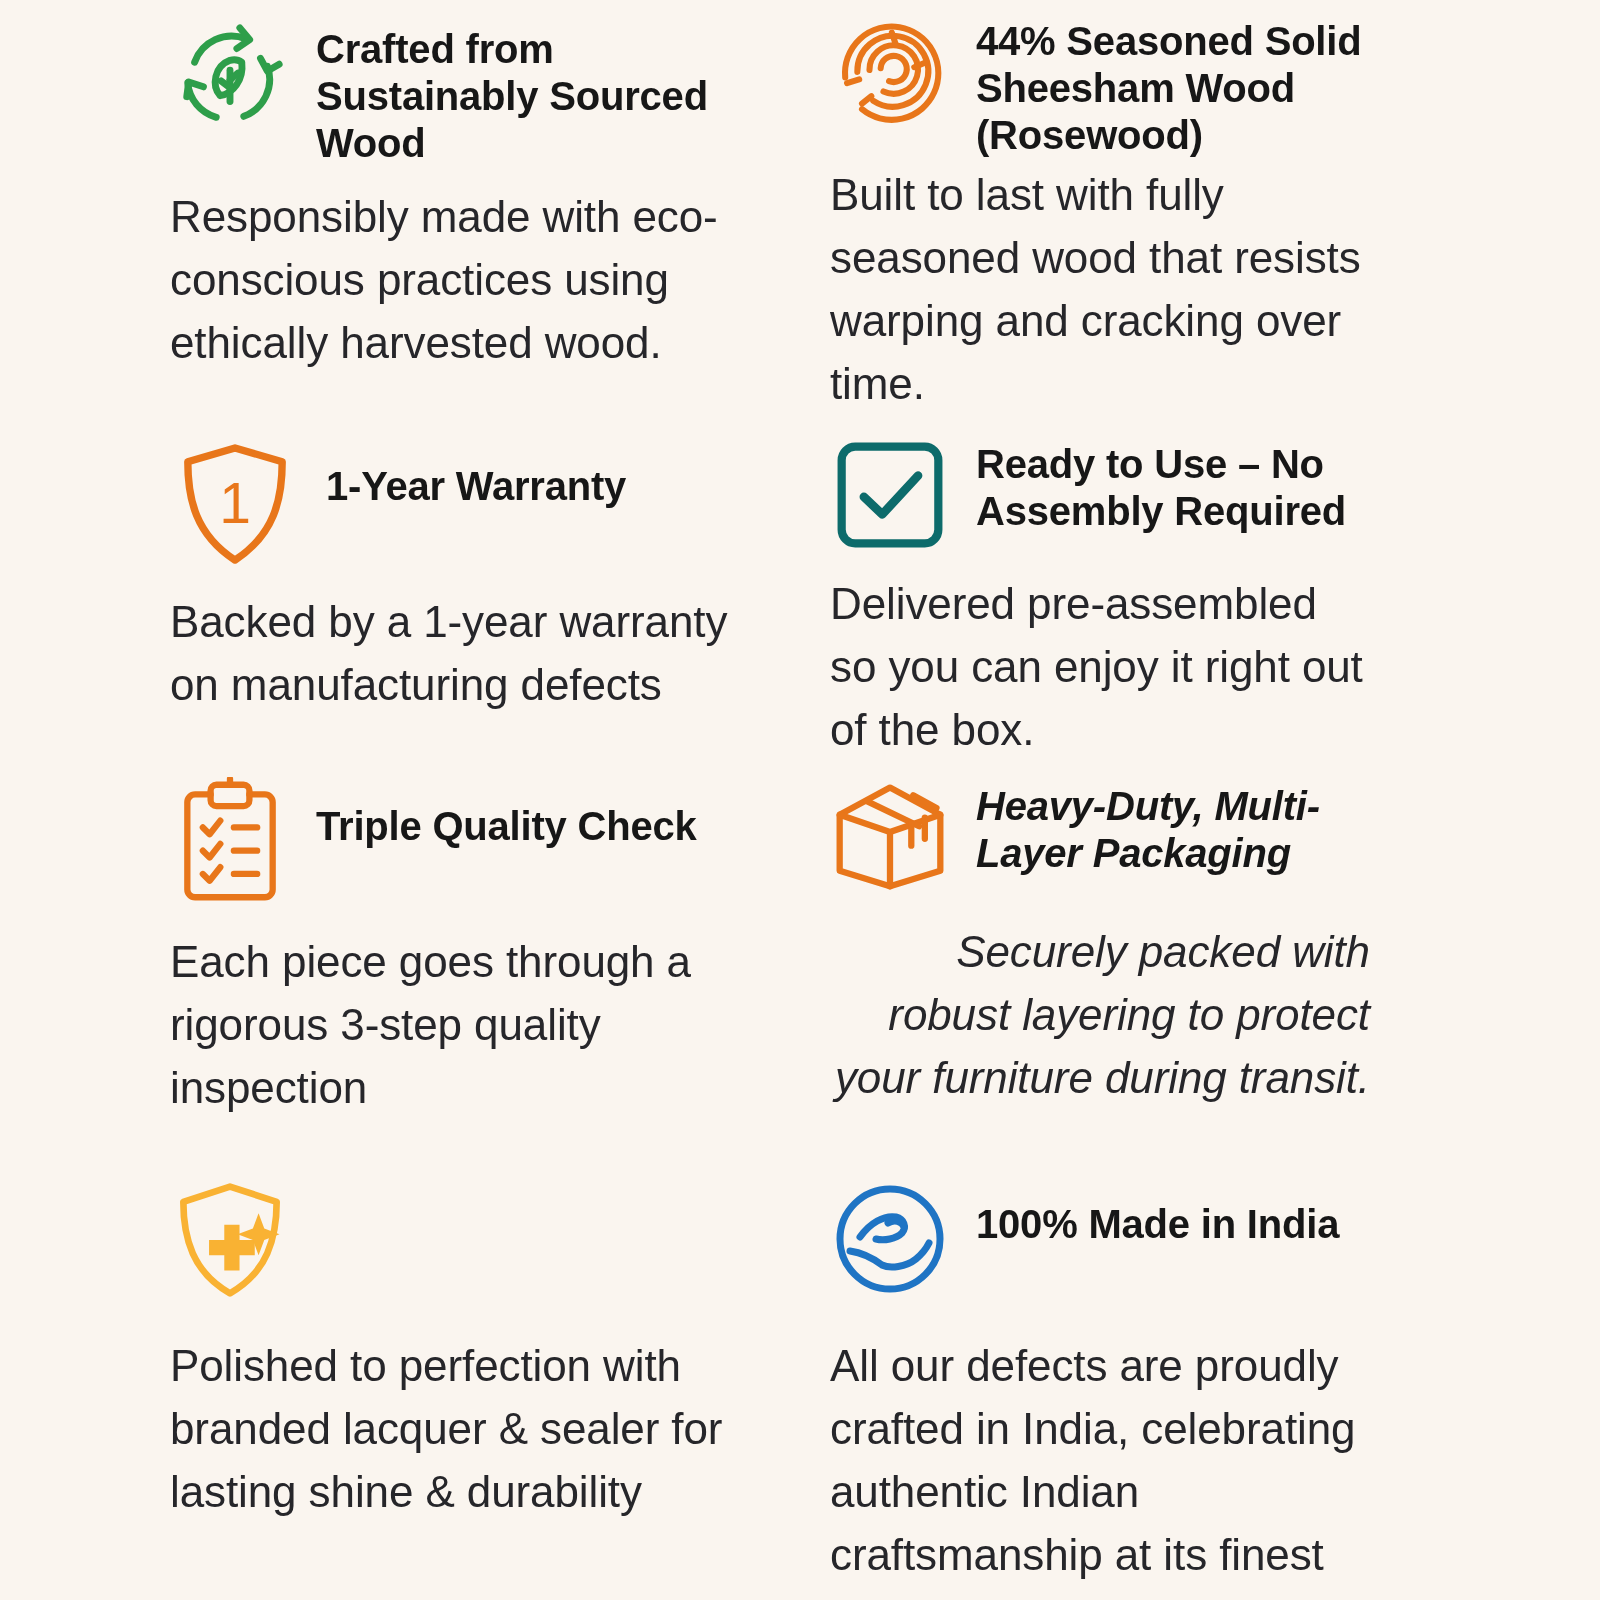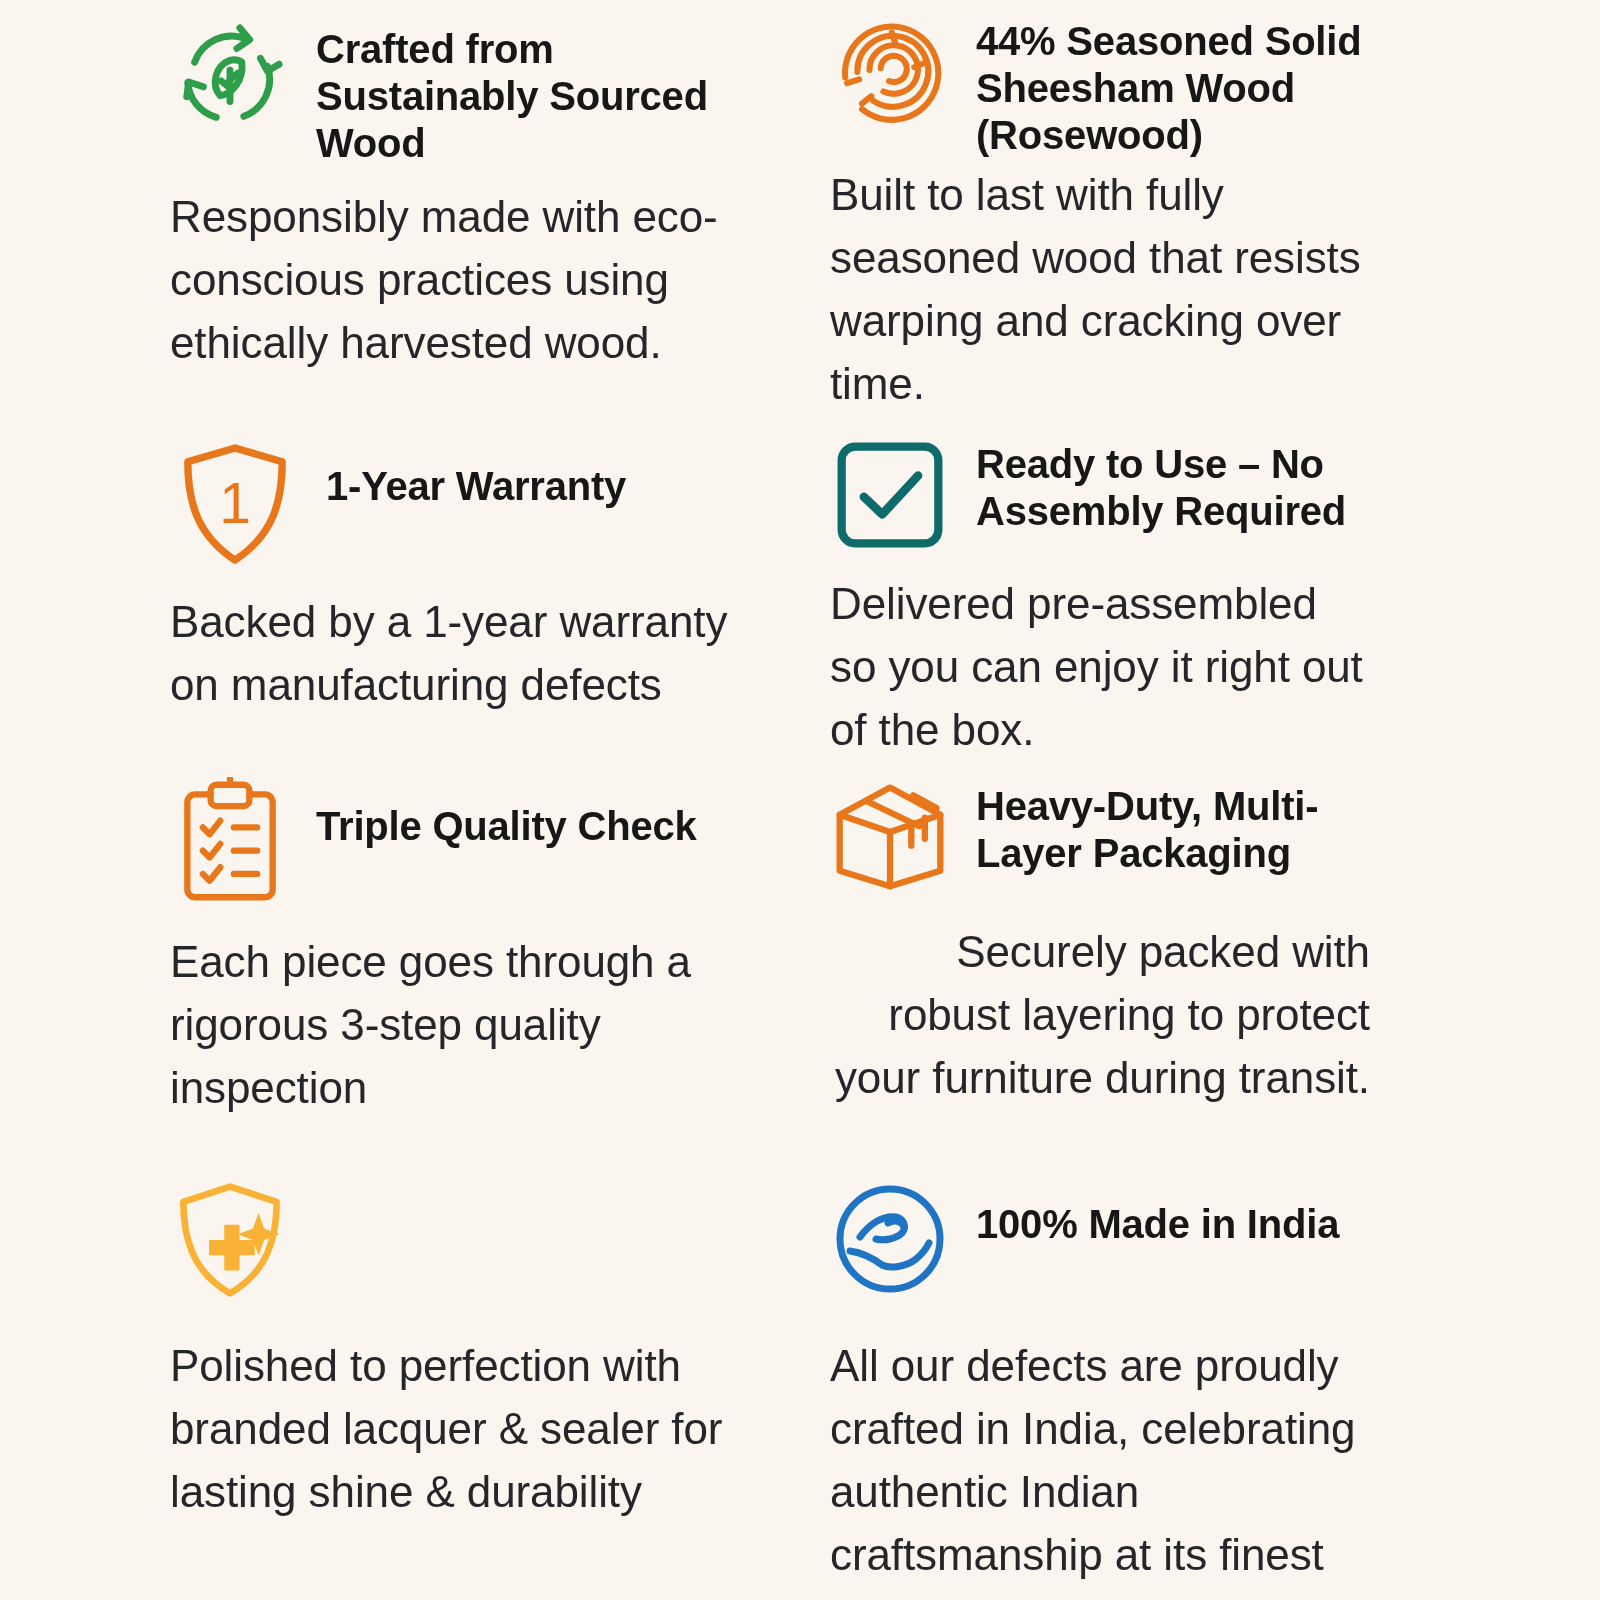--- a/index.html
+++ b/index.html
@@ -83,21 +83,21 @@
   .c6 .f-title { padding-top: 22px; }
   .c6 .f-desc { margin-top: 36px; }
   .c7 .f-title { padding-top: 22px; }
   .c7 .f-desc { margin-top: 36px; }
 
   .c0 { padding-top: 18px; }
   .c1 { padding-top: 10px; }
   .c2 { padding-top: 20px; }
   .c3 { padding-top: 10px; }
   .c4 { padding-top: 16px; }
-  .c5 { padding-top: 10px; }
+  .c5 { padding-top: 10px; font-style: italic; }
   .c6 { padding-top: 14px; }
   .c7 { padding-top: 14px; }
 </style>
 </head>
 <body>
 
 <div id="page">
   <div class="grid">
 
     <div class="feature c0">

